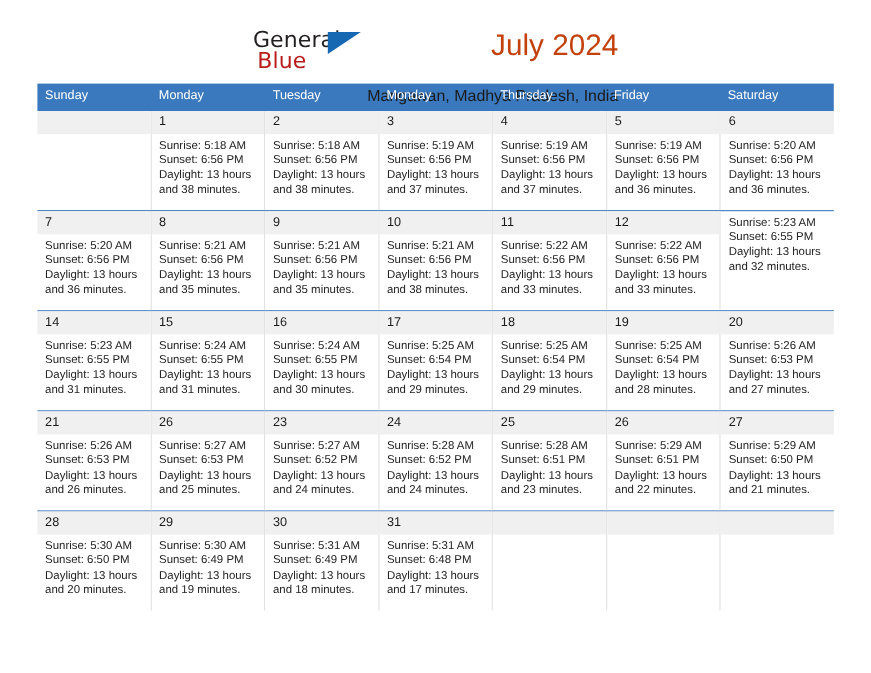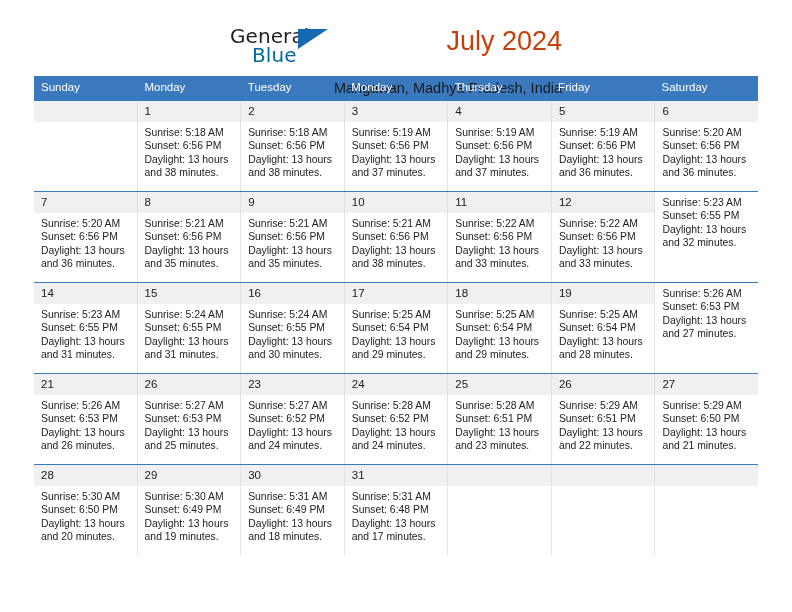--- a/index.html
+++ b/index.html
@@ -46,25 +46,25 @@
     top: 0;
     font-size: 20px;
     letter-spacing: 0.1px;
     color: #231f20;
     font-family: "DejaVu Sans", sans-serif;
     font-weight: 400;
     line-height: 20px;
   }
   .brand-blue {
     position: absolute;
-    left: 22px;
+    left: 4px;
     top: 19px;
     font-size: 20px;
     letter-spacing: 0.1px;
-    color: #0369a1;
+    color: #b91c1c;
     font-family: "DejaVu Sans", sans-serif;
     font-weight: 400;
     line-height: 20px;
   }
   .brand-tri {
     position: absolute;
     left: 68px;
     top: 3px;
     width: 0;
     height: 0;
@@ -371,20 +371,21 @@
       <div class="cell">
         <div class="daynum">19</div>
         <div class="info">
           <div>Sunrise: 5:25 AM</div>
           <div>Sunset: 6:54 PM</div>
           <div>Daylight: 13 hours</div>
           <div>and 28 minutes.</div>
         </div>
       </div>
       <div class="cell">
+        <div class="daynum">20</div>
         <div class="info">
           <div>Sunrise: 5:26 AM</div>
           <div>Sunset: 6:53 PM</div>
           <div>Daylight: 13 hours</div>
           <div>and 27 minutes.</div>
         </div>
       </div>
     </div>
 
     <div class="week">

